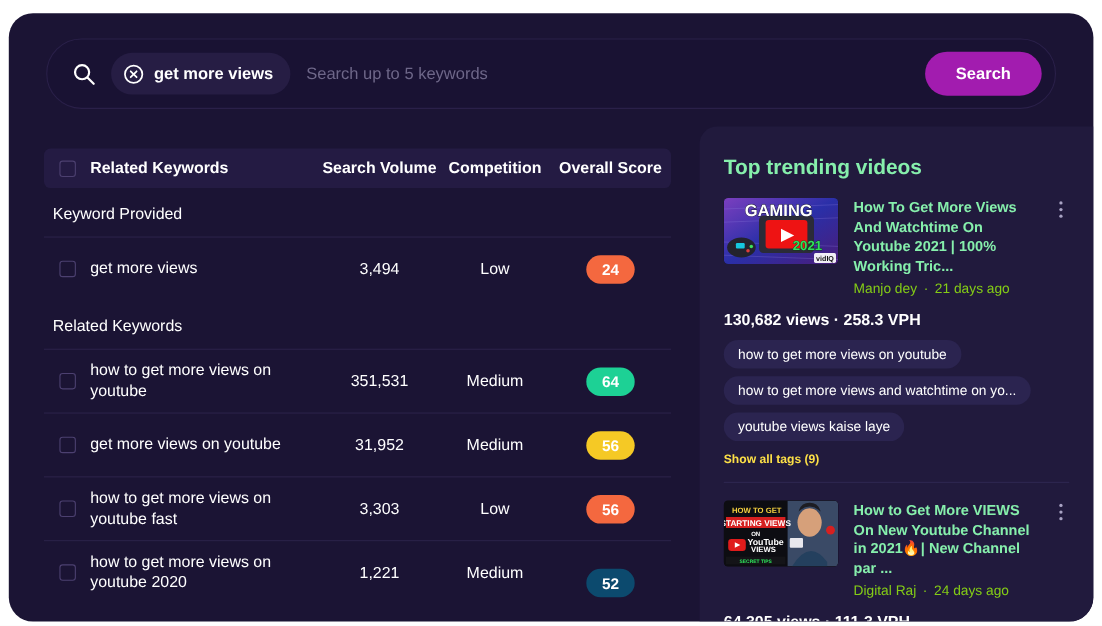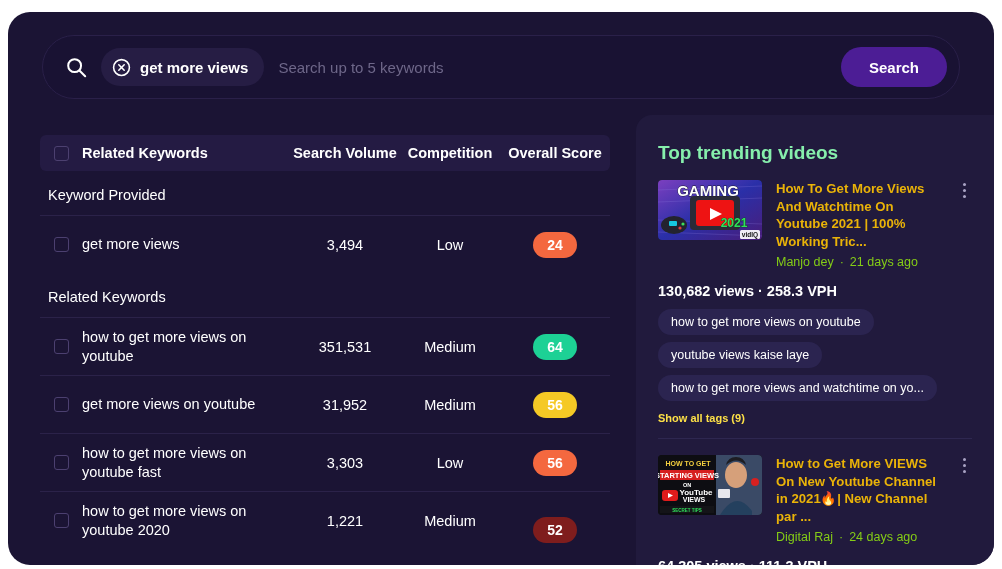--- a/index.html
+++ b/index.html
@@ -36,21 +36,21 @@
     padding: 0 16px 0 11px;
     flex: 0 0 auto;
   }
   .chip-x { width: 19px; height: 19px; flex: 0 0 auto; }
   .chip-label { color: #ffffff; font-size: 15px; font-weight: bold; white-space: nowrap; }
   .search-placeholder {
     color: #6e6789; font-size: 15px; margin-left: 14px; flex: 1 1 auto; white-space: nowrap;
   }
   .search-btn {
     flex: 0 0 auto;
-    background: #4c1d95;
+    background: #a21caf;
     color: #fff;
     font-size: 15px; font-weight: bold;
     border: none; border-radius: 20px;
     height: 40px; padding: 0 28px;
     cursor: pointer;
   }
 
   
   .left {
     position: absolute; left: 32px; top: 103px; width: 570px; height: 450px;
@@ -102,21 +102,21 @@
   }
   .right-title { color: #86efac; font-size: 19px; font-weight: bold; padding: 27px 0 16px 0; }
   .video { padding-bottom: 14px; }
   .video + .video { border-top: 1px solid #2e2750; padding-top: 16px; }
   .vtop { display: flex; gap: 14px; }
   .thumb {
     width: 104px; height: 60px; flex: 0 0 auto; border-radius: 4px; overflow: hidden;
     position: relative; background: #111;
   }
   .vmeta { flex: 1 1 auto; min-width: 0; }
-  .vtitle { color: #eab308; font-size: 13.2px; font-weight: bold; line-height: 1.33; }
+  .vtitle { color: #86efac; font-size: 13.2px; font-weight: bold; line-height: 1.33; }
   .vsub { color: #84cc16; font-size: 12.5px; margin-top: 5px; }
   .dots { width: 16px; flex: 0 0 auto; display: flex; flex-direction: column; align-items: center; gap: 3px; padding-top: 3px; cursor: pointer; }
   .dots i { width: 3px; height: 3px; border-radius: 50%; background: #a9a3c4; display: block; }
   .vstats { color: #ffffff; font-size: 14.5px; font-weight: bold; margin: 14px 0 10px 0; }
   .tags { display: flex; flex-direction: column; gap: 7px; align-items: flex-start; }
   .tag {
     background: #2b2450; color: #ffffff; font-size: 12.5px;
     border-radius: 13px; padding: 6px 13px; max-width: 100%;
     white-space: nowrap; overflow: hidden; text-overflow: ellipsis; cursor: pointer;
   }
@@ -196,21 +196,21 @@
           <div class="c-comp">Low</div>
           <div class="c-score"><span class="badge" style="background: rgb(244, 104, 63);">56</span></div>
         </div>
         <div class="row">
           <div class="c-chk">
             <span class="cb"></span>
           </div>
           <div class="c-kw">how to get more views on youtube 2020</div>
           <div class="c-vol">1,221</div>
           <div class="c-comp">Medium</div>
-          <div class="c-score"><span class="badge" style="background: #7f1d1d; margin-top: 18px;">52</span></div>
+          <div class="c-score"><span class="badge" style="background: #0c4a6e; margin-top: 18px;">52</span></div>
         </div>
       </div>
   </div>
 
   <div class="right">
     <div class="right-title">Top trending videos</div>
     <div id="videos">
         <div class="video">
           <div class="vtop">
             <div class="thumb"><svg viewBox="0 0 104 60" width="104" height="60">
@@ -246,22 +246,22 @@
             </div>
             <div class="dots">
               <i></i>
               <i></i>
               <i></i>
             </div>
           </div>
           <div class="vstats">130,682 views  ·  258.3 VPH</div>
           <div class="tags">
             <div class="tag">how to get more views on youtube</div>
+            <div class="tag">how to get more views and watchtime on yo...</div>
             <div class="tag">youtube views kaise laye</div>
-            <div class="tag">how to get more views and watchtime on yo...</div>
           </div>
           <div class="showall">Show all tags (9)</div>
         </div>
         <div class="video">
           <div class="vtop">
             <div class="thumb"><svg viewBox="0 0 104 60" width="104" height="60">
                 <rect width="104" height="60" fill="#0d0d12"></rect>
                 <rect x="58" y="0" width="46" height="60" fill="#3a4a66"></rect>
                 <ellipse cx="78" cy="20" rx="11" ry="13" fill="#d6a07a"></ellipse>
                 <path d="M62 60 q16 -26 32 -4 l0 4 z" fill="#24405e"></path>

